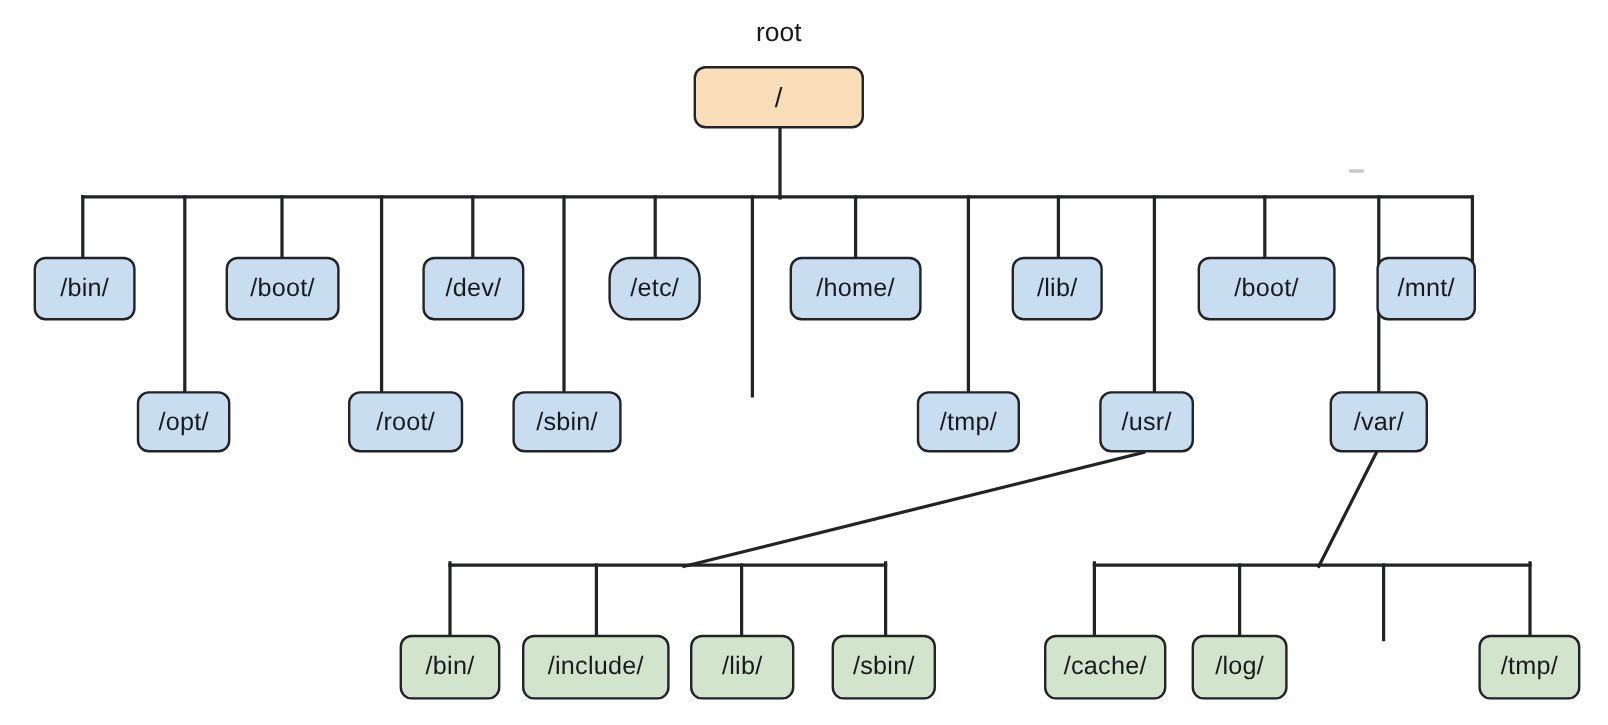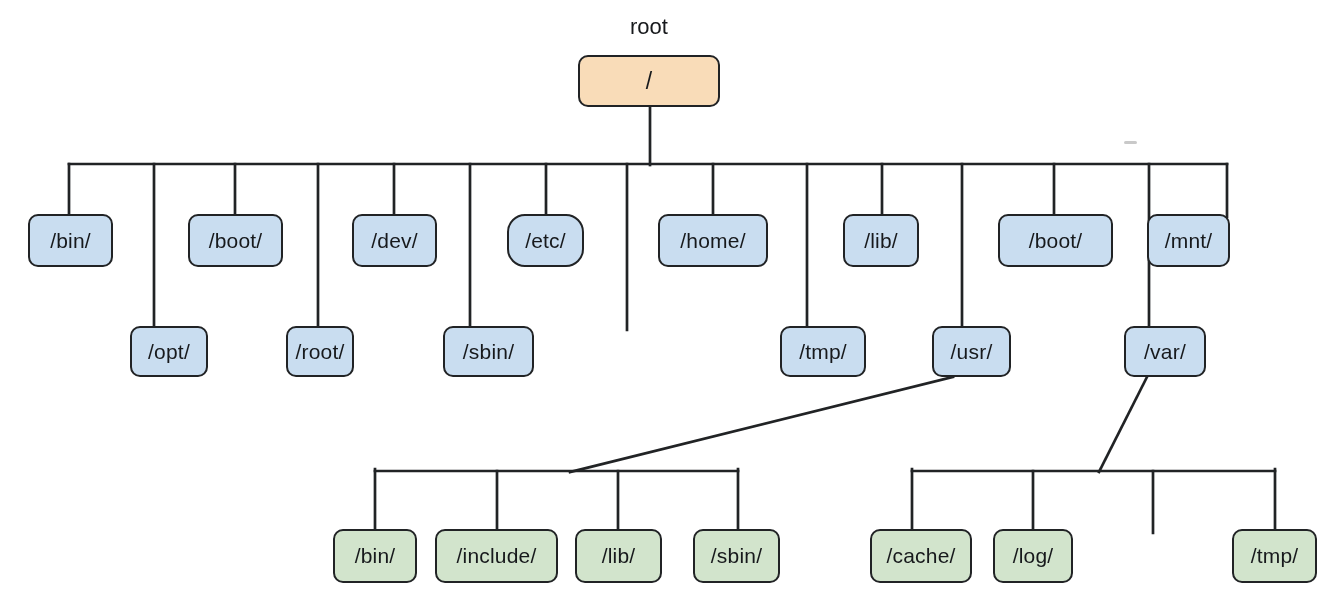--- a/index.html
+++ b/index.html
@@ -27,21 +27,21 @@
     background:var(--dir-fill);
     display:flex;align-items:center;justify-content:center;
     font-size:21px;font-weight:400;color:var(--text);
     letter-spacing:0.2px;
     white-space:nowrap;
   }
   .node.peach{background:var(--root-fill);font-size:23px;}
   .node.green{background:var(--subdir-fill);}
   .r0{top:55px;height:52px;}
   .r1{top:214px;height:53px;}
-  .r2{top:326px;height:51px;margin-left:16px;}
+  .r2{top:326px;height:51px;}
   .r3{top:529px;height:54px;}
   .caption{
     position:absolute;top:14px;left:578px;width:142px;
     text-align:center;font-size:22px;color:var(--text);
   }
   .stray{
     position:absolute;left:1124px;top:141px;width:13px;height:3px;
     background:#bcbcbc;border-radius:2px;opacity:.8;
   }
 </style>
@@ -69,21 +69,21 @@
   <div class="node r1" style="left:28px;width:85px;">/bin/</div>
   <div class="node r1" style="left:188px;width:95px;">/boot/</div>
   <div class="node r1" style="left:352px;width:85px;">/dev/</div>
   <div class="node r1" style="left:507px;width:77px;border-radius:18px;">/etc/</div>
   <div class="node r1" style="left:658px;width:110px;">/home/</div>
   <div class="node r1" style="left:843px;width:76px;">/lib/</div>
   <div class="node r1" style="left:998px;width:115px;">/boot/</div>
   <div class="node r1" style="left:1147px;width:83px;">/mnt/</div>
 
   <div class="node r2" style="left:114px;width:78px;">/opt/</div>
-  <div class="node r2" style="left:270px;width:68px;">/root/</div>
+  <div class="node r2" style="left:290px;width:96px;">/root/</div>
   <div class="node r2" style="left:427px;width:91px;">/sbin/</div>
   <div class="node r2" style="left:764px;width:86px;">/tmp/</div>
   <div class="node r2" style="left:916px;width:79px;">/usr/</div>
   <div class="node r2" style="left:1108px;width:82px;">/var/</div>
 
   <div class="node green r3" style="left:333px;width:84px;">/bin/</div>
   <div class="node green r3" style="left:435px;width:123px;">/include/</div>
   <div class="node green r3" style="left:575px;width:87px;">/lib/</div>
   <div class="node green r3" style="left:693px;width:87px;">/sbin/</div>
 

